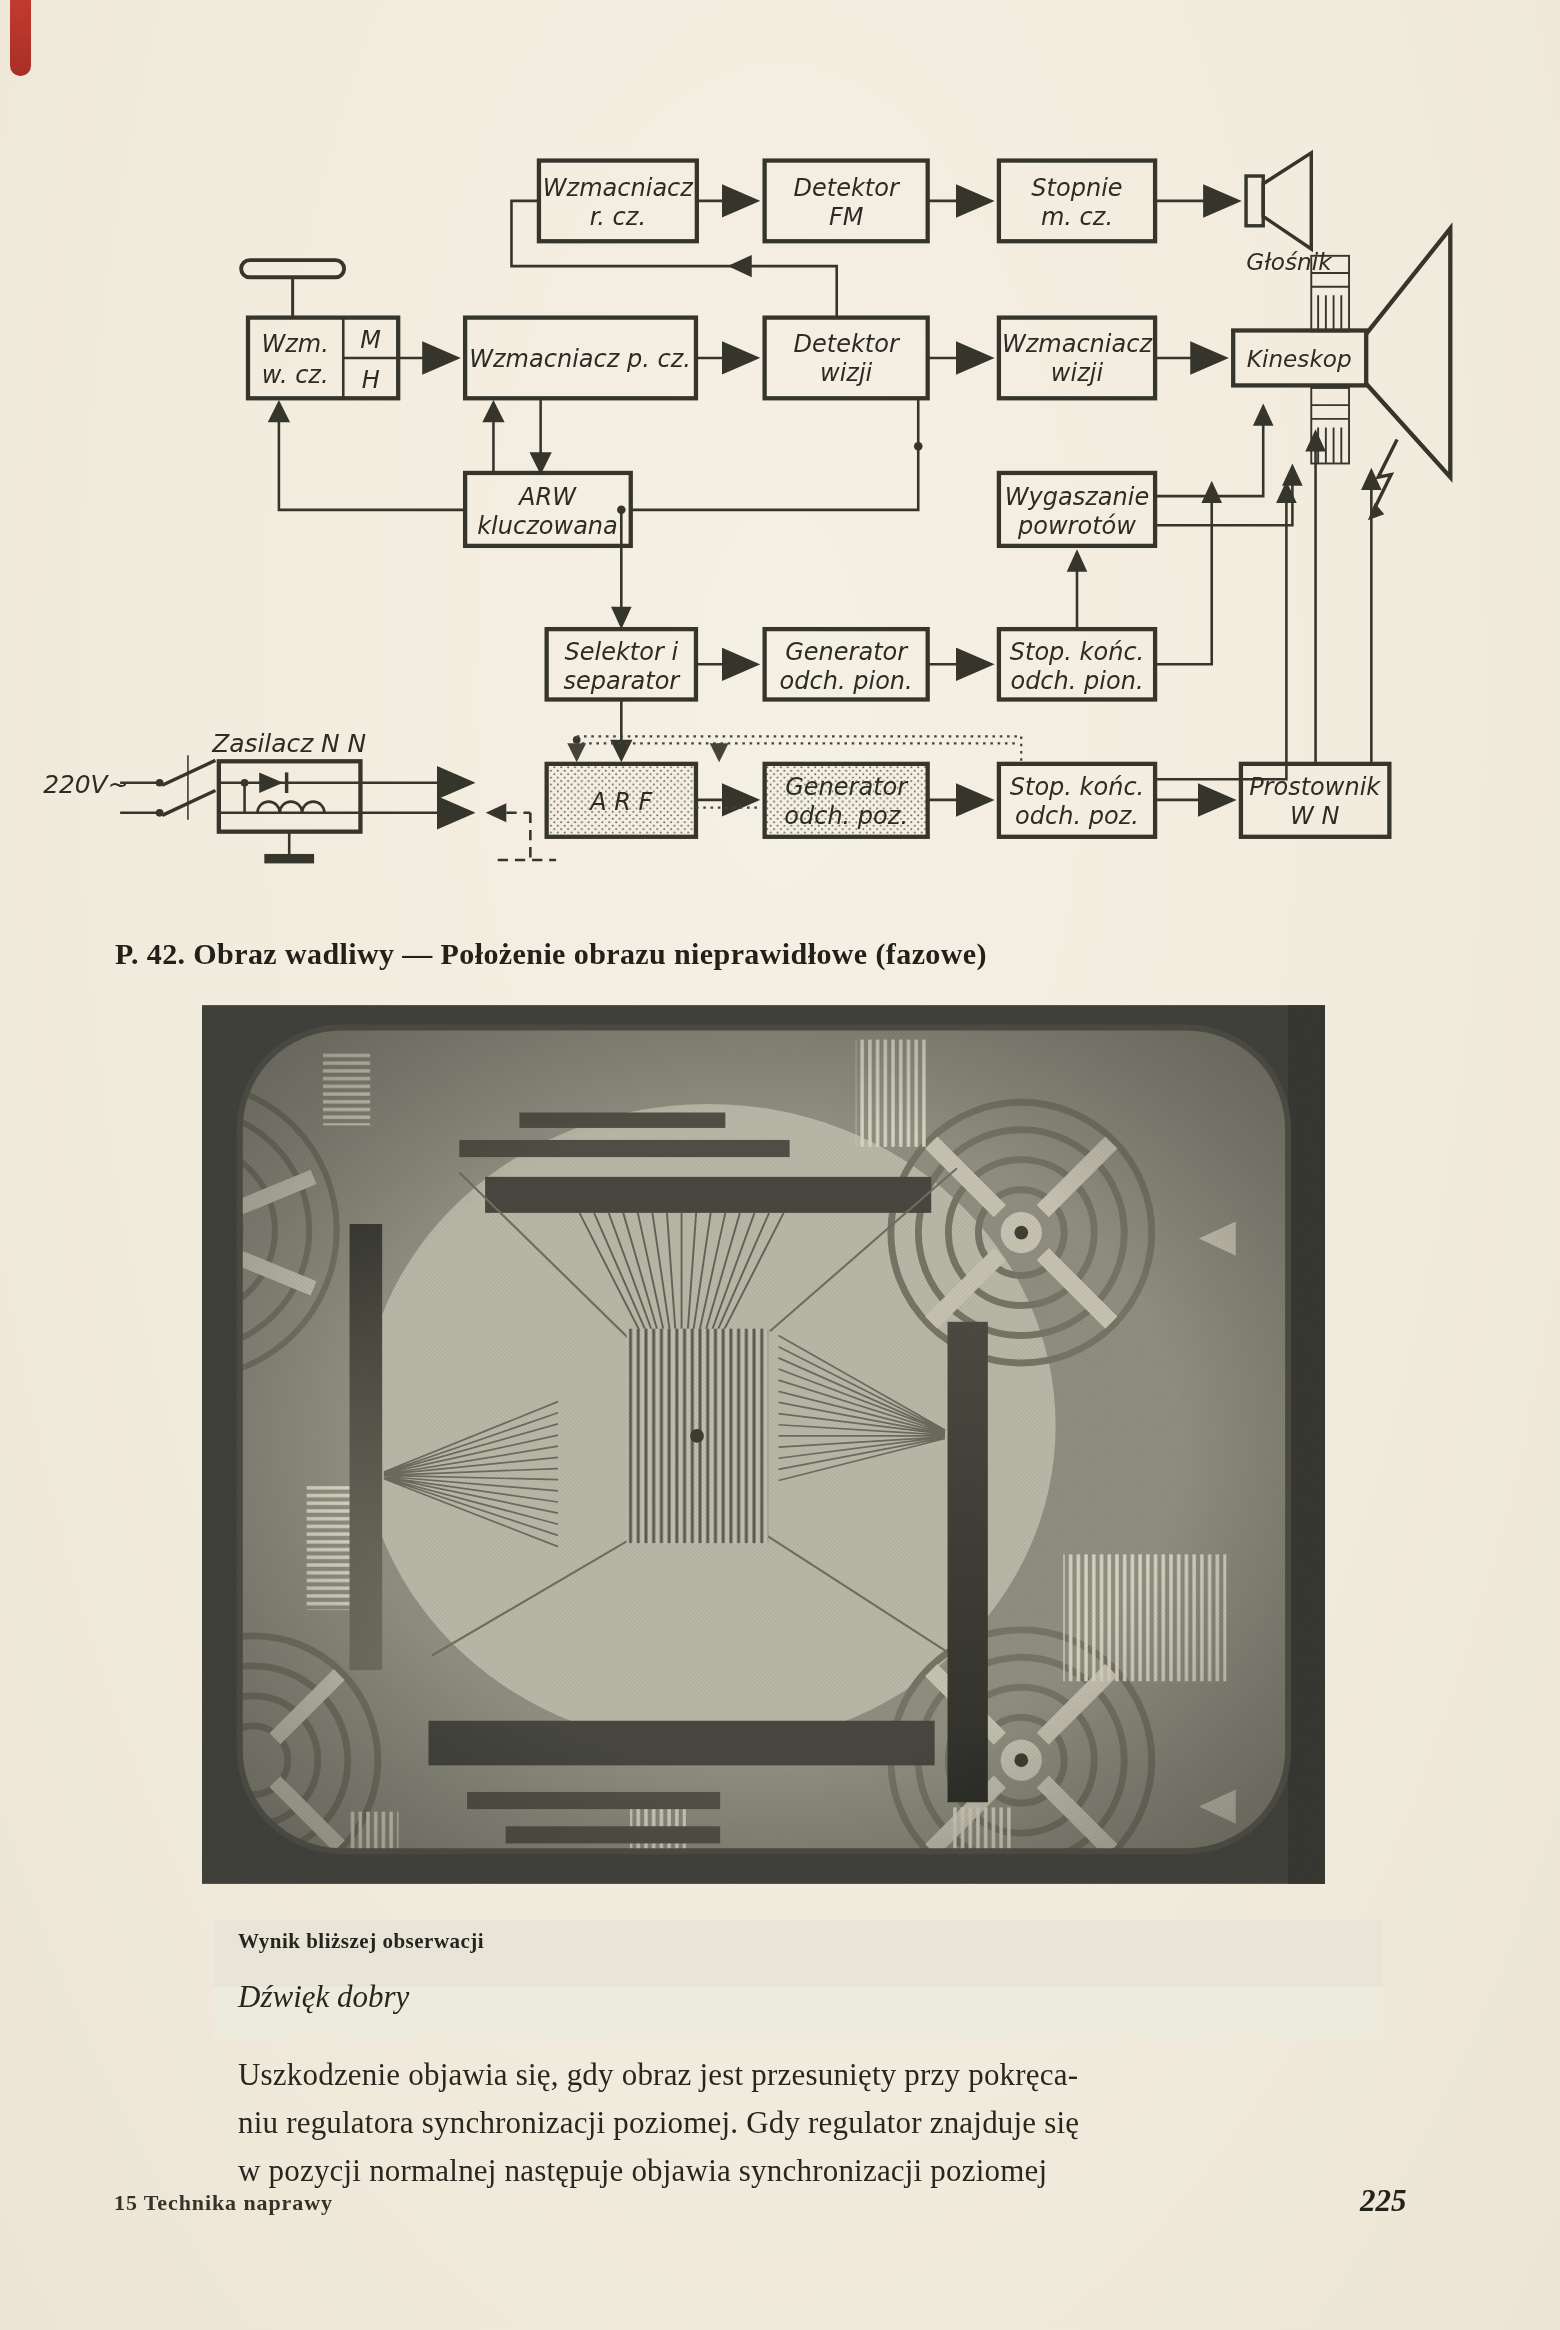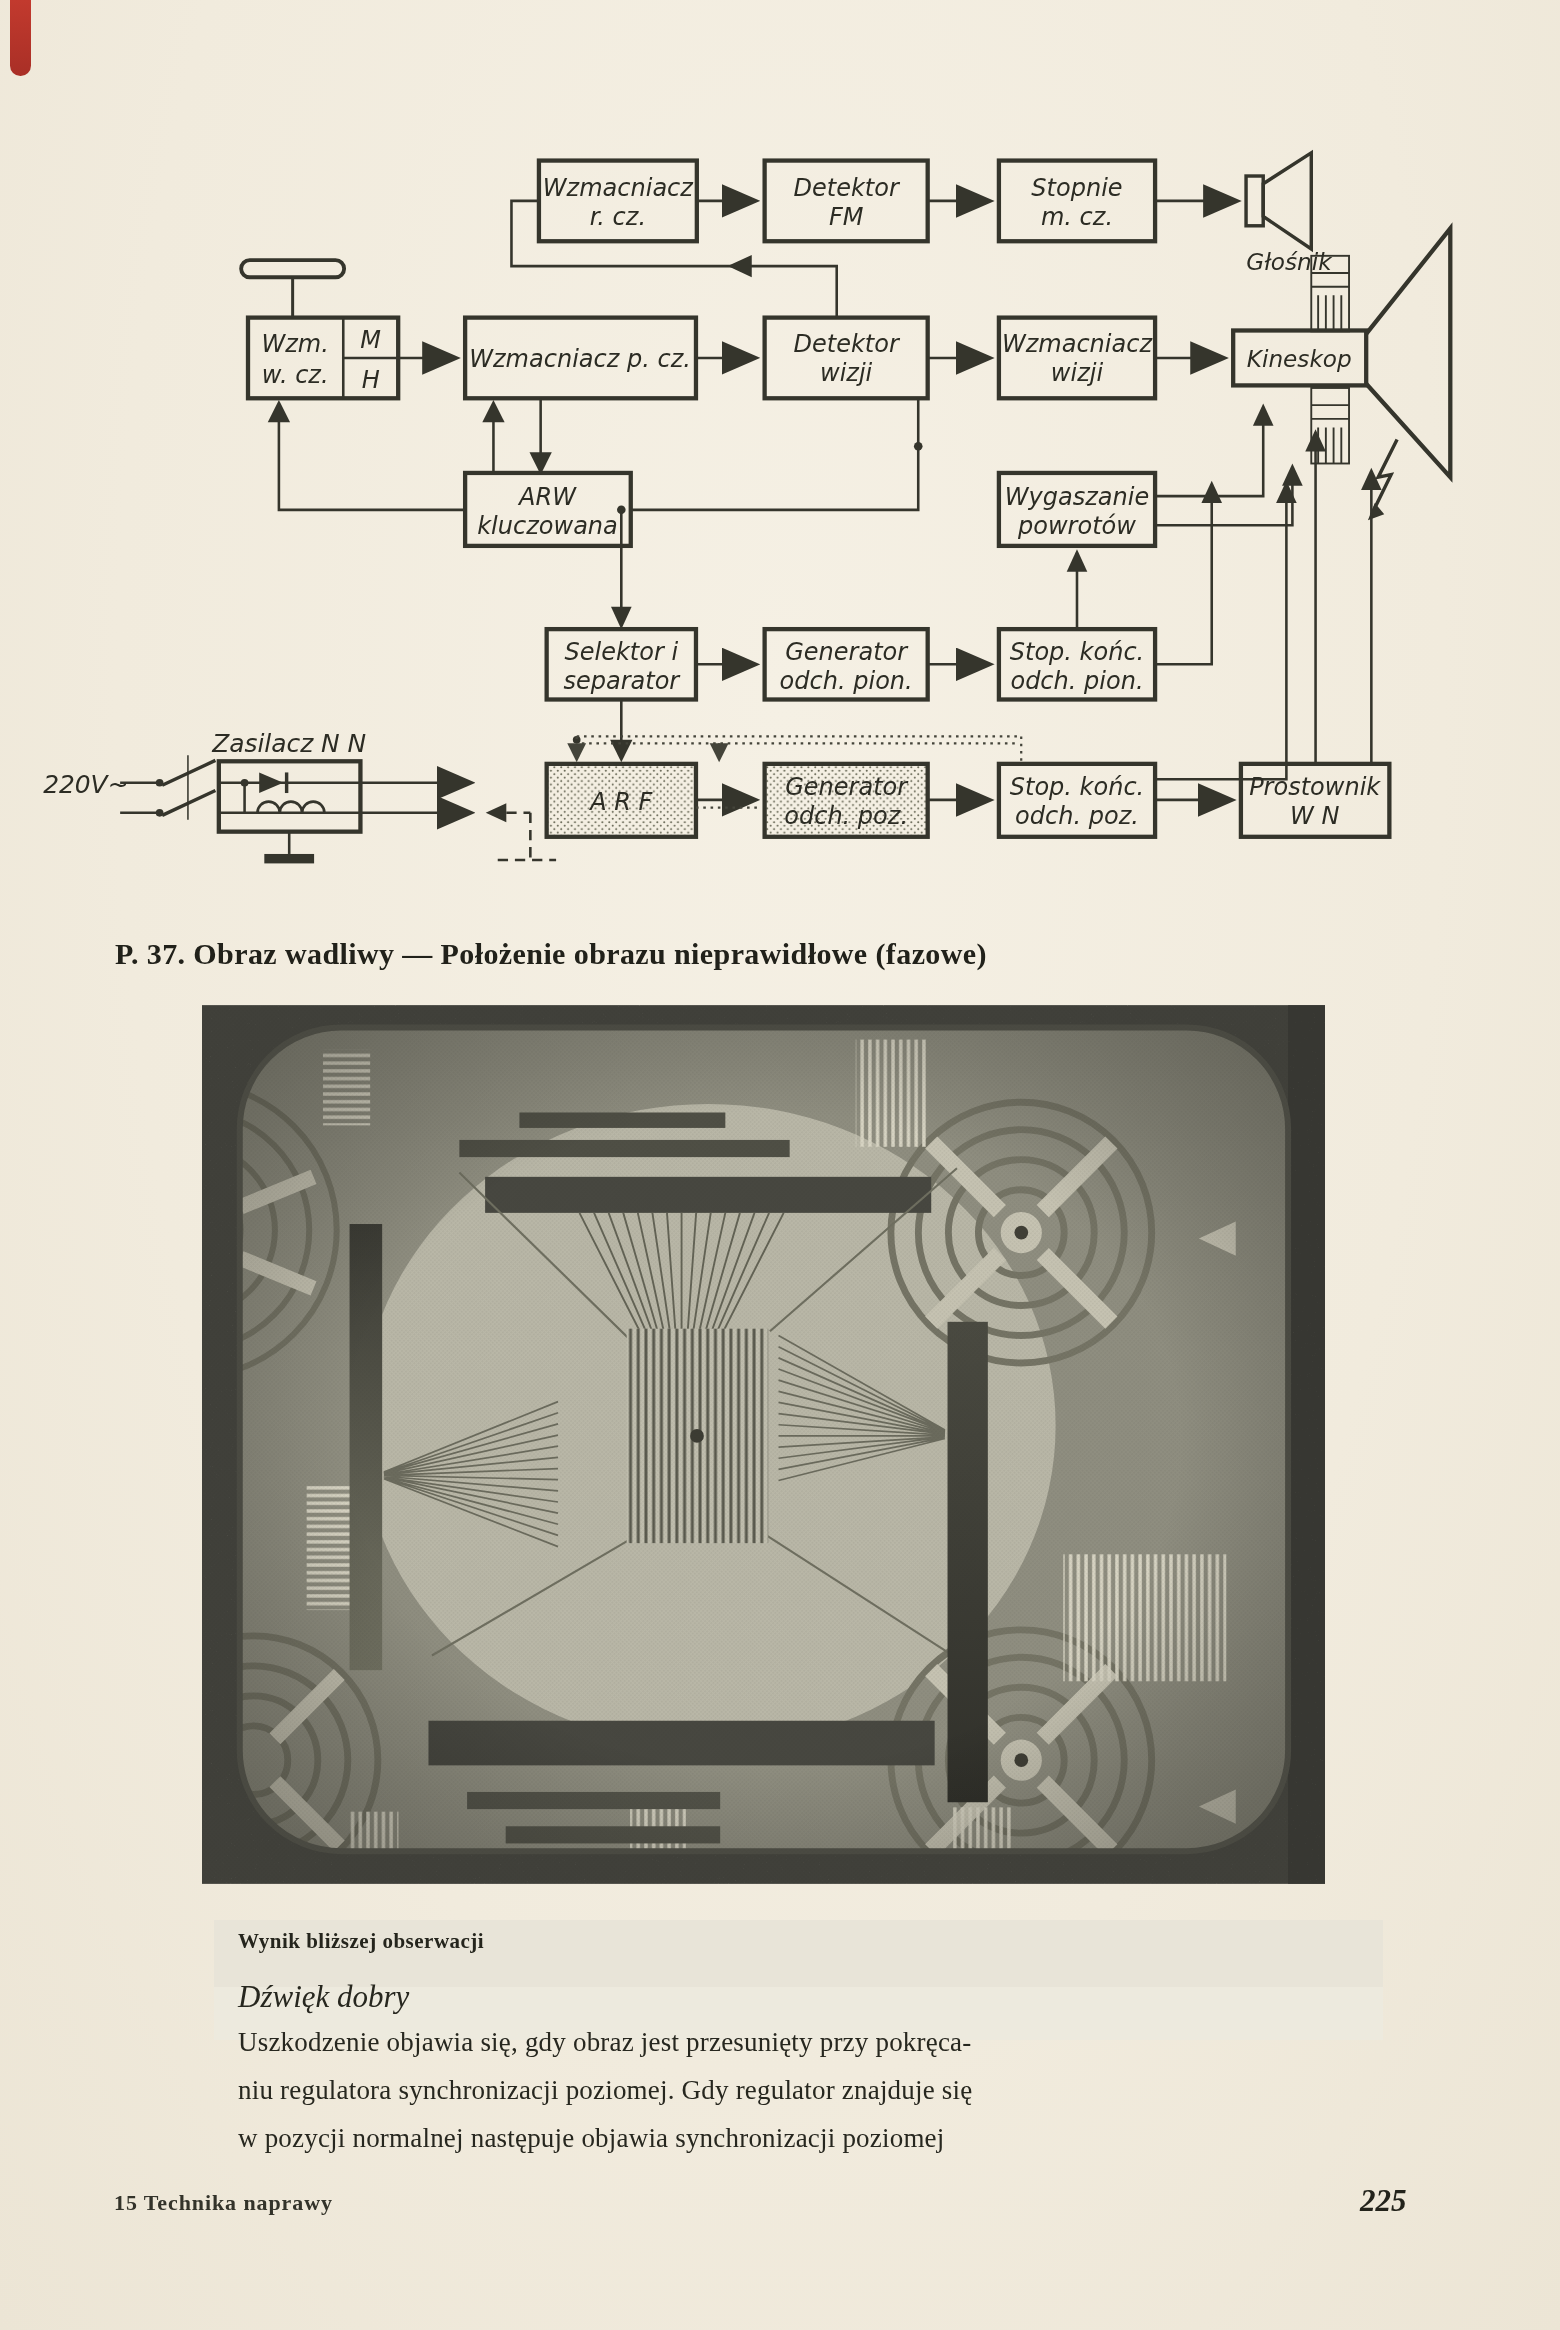--- a/index.html
+++ b/index.html
@@ -7,21 +7,21 @@
         background:#f2ecdf;
         background-image:radial-gradient(ellipse at 50% 30%, #f5f0e4 0%, #f1ebdd 60%, #ece5d5 100%);
         font-family:"Liberation Serif", serif;color:#27271f;}
   .abs{position:absolute;}
   #caption{left:115px;top:937px;font-size:30px;font-weight:bold;color:#21211a;letter-spacing:0.4px;white-space:nowrap;}
   .band{left:214px;width:1169px;}
   #band1{top:1920px;height:67px;background:#e8e4d8;}
   #band2{top:1987px;height:53px;background:#edeade;}
   #obs-heading{left:238px;top:1929px;font-size:21px;font-weight:bold;color:#25251d;letter-spacing:0.5px;}
   #obs-line1{left:238px;top:1979px;font-size:31px;font-style:italic;}
-  .para-line{left:238px;font-size:27px;color:#27271f;letter-spacing:0.2px;white-space:nowrap;}
+  .para-line{left:238px;font-size:31px;color:#27271f;letter-spacing:0.2px;white-space:nowrap;margin-top:30px;}
   #pl0{top:2027px;} #pl1{top:2075px;} #pl2{top:2123px;}
   #footer-left{left:114px;top:2190px;font-size:22px;font-weight:600;color:#33332a;letter-spacing:0.9px;text-align:right;}
   #footer-right{left:1360px;top:2183px;font-size:31px;font-weight:bold;color:#23231b;font-style:italic;}
   #red-stripe{left:10.3px;top:0;width:20.6px;height:76px;background:linear-gradient(#c23a2e,#a92f26);border-radius:0 0 10.3px 10.3px;}
   svg text{font-family:"DejaVu Sans", sans-serif;font-style:italic;fill:#2c2c24;}
 </style>
 </head>
 <body>
 
 <div id="page">
@@ -211,21 +211,21 @@
       <text x="724" y="944">A R F</text>
       <text x="986" y="926"><tspan>Generator</tspan></text>
       <text x="986" y="960"><tspan>odch. poz.</tspan></text>
       <text x="1255" y="926"><tspan>Stop. końc.</tspan></text>
       <text x="1255" y="960"><tspan>odch. poz.</tspan></text>
       <text x="1532" y="926"><tspan>Prostownik</tspan></text>
       <text x="1532" y="960"><tspan>W N</tspan></text>
     </g>
   </svg>
 
-  <div id="caption" class="abs">P. 37.  Obraz wadliwy — Położenie obrazu nieprawidłowe (fazowe)</div>
+  <div id="caption" class="abs">P. 42.  Obraz wadliwy — Położenie obrazu nieprawidłowe (fazowe)</div>
 
   <svg class="abs" style="left:202px;top:1005px" width="1123" height="879" viewBox="0 0 1309 1024">
     <defs>
       <clipPath id="scr">
           <rect x="44" y="26" width="1222" height="960" rx="118"></rect>
         </clipPath>
       <pattern id="pvl" width="9" height="9" patternUnits="userSpaceOnUse">
         <line x1="4.5" y1="0" x2="4.5" y2="9" stroke="#d8d5c4" stroke-width="4"></line>
       </pattern>
       <pattern id="phl" width="9" height="9" patternUnits="userSpaceOnUse">

